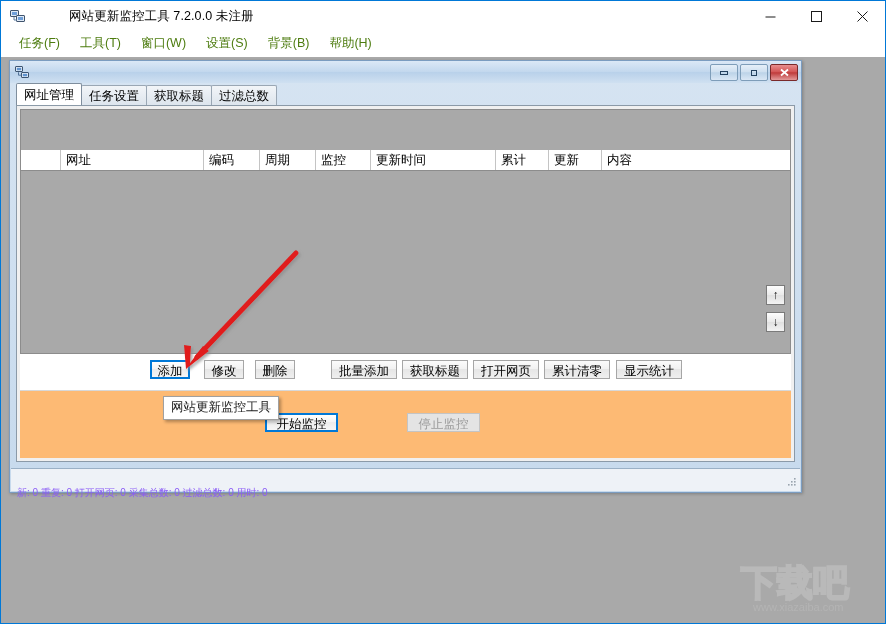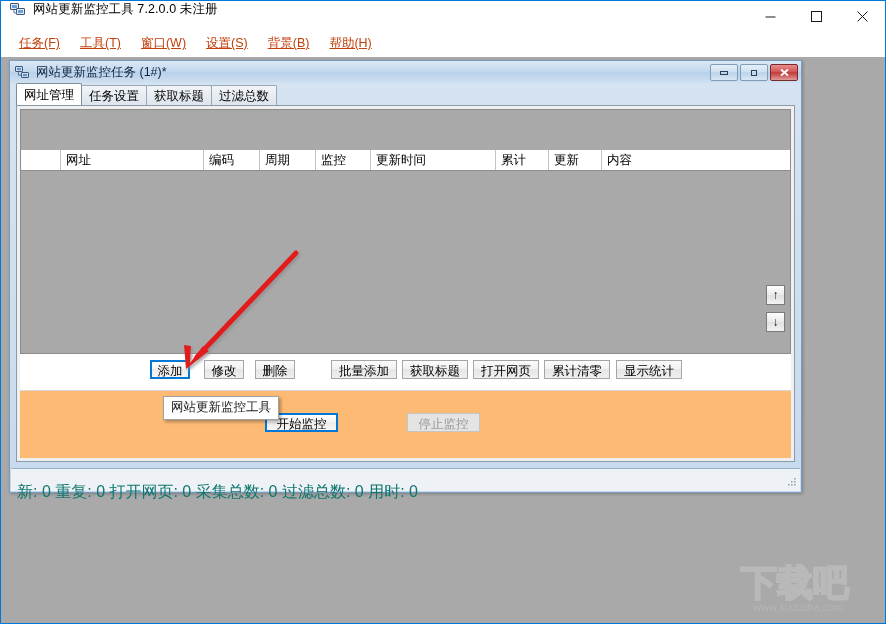--- a/index.html
+++ b/index.html
@@ -30,21 +30,23 @@
     display: flex;
     flex-direction: column;
   }
 
   
   #titlebar {
     height: 30px;
     min-height: 30px;
     background: #ffffff;
     display: flex;
-    position: relative;
+    align-items: center;
+    position: relative;
+    gap: 36px;
   }
   #titlebar .app-icon {
     width: 16px;
     height: 16px;
     margin-left: 9px;
     margin-right: 7px;
     position: relative;
     flex: none;
   }
   #titlebar .title-text {
@@ -78,24 +80,23 @@
     min-height: 26px;
     background: #ffffff;
     display: flex;
     align-items: center;
     padding-left: 8px;
     box-sizing: border-box;
   }
   #menubar .menu-item {
     padding: 3px 10px 4px 10px;
     font-size: 12.5px;
-    color: #c2410c;
+    color: #4d7c0f;
     white-space: nowrap;
     line-height: 15px;
-    text-decoration: underline;
   }
 
   
   #mdi-client {
     flex: 1;
     background: #a9a9a9;
     position: relative;
     overflow: hidden;
   }
 
@@ -337,22 +338,22 @@
     margin: 0 1px 1px 1px;
     background: #eef2f7;
     border-top: 1px solid #9ab0c6;
     display: flex;
     align-items: center;
     padding-left: 6px;
     box-sizing: border-box;
     position: relative;
   }
   #statusbar .status-text {
-    font-size: 16px;
-    color: #0f766e;
+    font-size: 10px;
+    color: #8b5cf6;
     white-space: nowrap;
     margin-top: 25px;
   }
   #status-grip {
     position: absolute;
     right: 3px;
     bottom: 3px;
     width: 12px;
     height: 12px;
   }
@@ -431,21 +432,20 @@
       <div id="child-titlebar">
         <span class="child-icon">
           <svg width="15" height="15" viewBox="0 0 15 15">
             <rect x="0.5" y="1.5" width="7" height="5" rx="0.5" fill="#e6eef8" stroke="#3d5572" stroke-width="1"></rect>
             <rect x="1.8" y="2.8" width="4.4" height="2.5" fill="#5f93cf"></rect>
             <rect x="6.5" y="7.5" width="7" height="5" rx="0.5" fill="#e6eef8" stroke="#3d5572" stroke-width="1"></rect>
             <rect x="7.8" y="8.8" width="4.4" height="2.5" fill="#5f93cf"></rect>
             <path d="M3.5 7.2 L3.5 10.2 L6.4 10.2" stroke="#54749a" stroke-width="1" fill="none"></path>
           </svg>
         </span>
-        <span class="child-title-text">网站更新监控任务  (1#)*</span>
         <div id="child-controls">
           <button class="cbtn">
             <svg width="12" height="9" viewBox="0 0 12 9">
                 <rect x="2.5" y="3.5" width="7" height="3" fill="none" stroke="#23405e" stroke-width="1"></rect>
               </svg>
           </button>
           <button class="cbtn">
             <svg width="12" height="9" viewBox="0 0 12 9">
                 <rect x="3.5" y="2.5" width="5" height="5" fill="none" stroke="#23405e" stroke-width="1"></rect>
               </svg>

